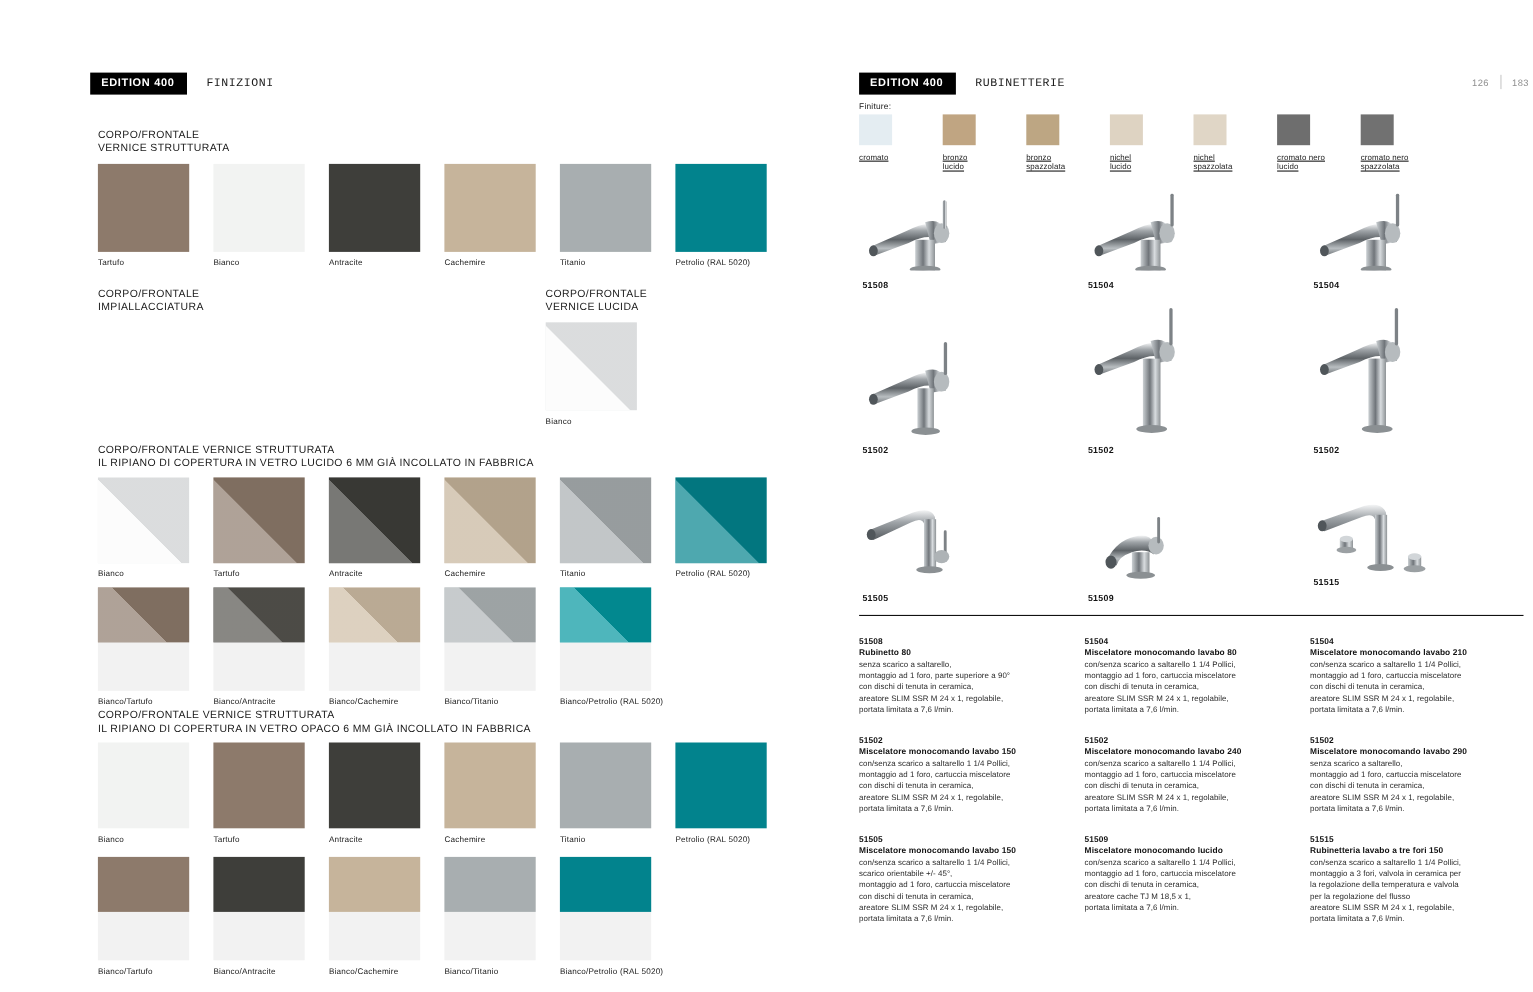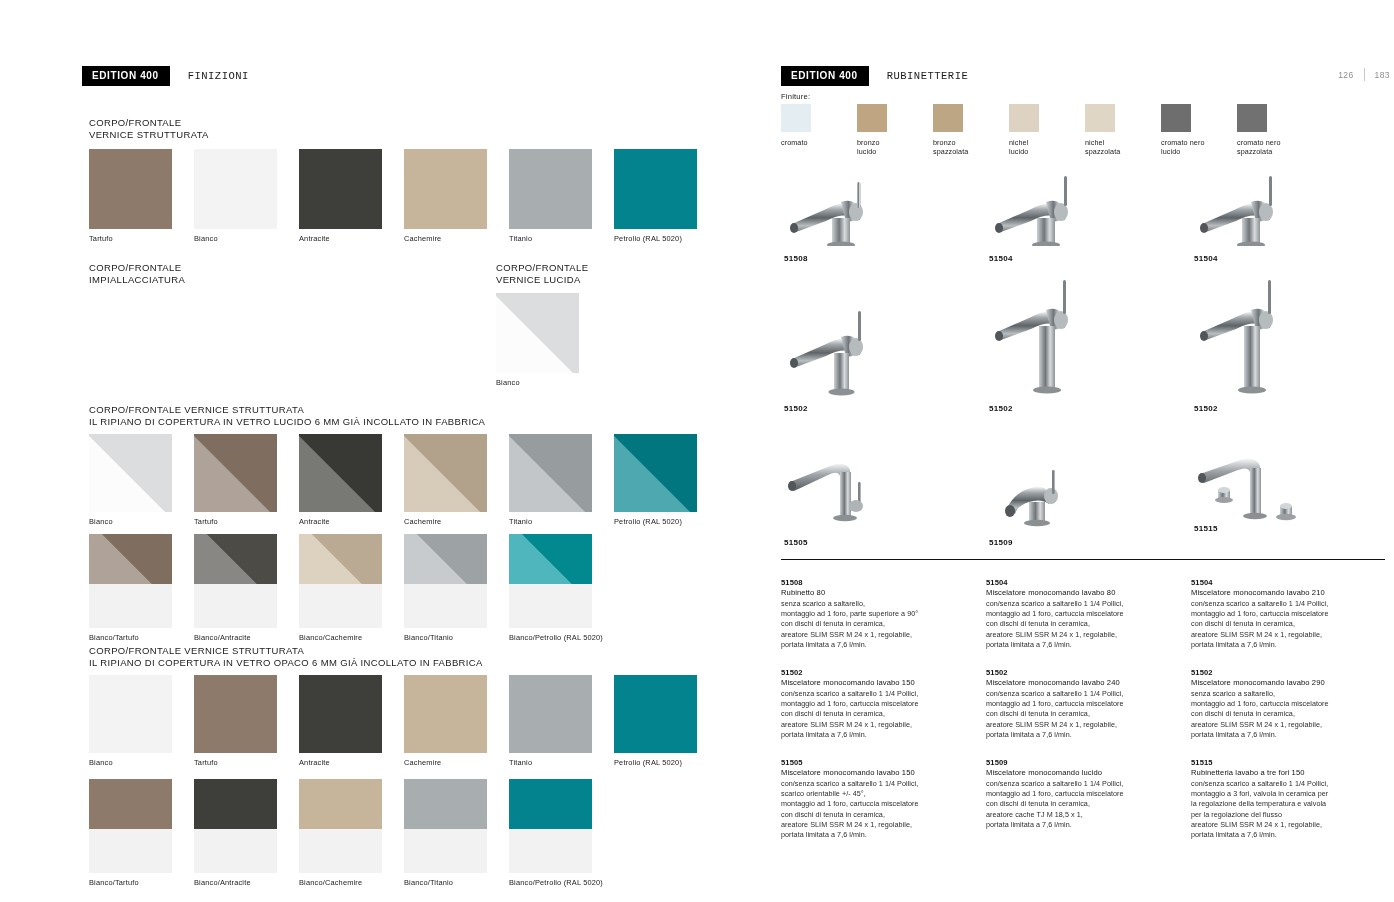--- a/index.html
+++ b/index.html
@@ -69,21 +69,21 @@
   .fin-title{position:absolute;font-size:7.6px;color:#1a1a1a;letter-spacing:.2px;}
 
   .prod{position:absolute;}
   .prod-img{position:relative;}
   .prod-code{font-size:8px;font-weight:bold;letter-spacing:.3px;color:#111;}
 
   .rule{position:absolute;height:1px;background:#111;}
 
   .spec{position:absolute;width:196px;}
   .spec-code{font-size:7.6px;font-weight:bold;color:#111;letter-spacing:.1px;}
-  .spec-name{font-size:7.6px;font-weight:normal;color:#111;margin-top:1px;letter-spacing:.1px;}
+  .spec-name{font-size:7.6px;font-weight:bold;color:#111;margin-top:1px;letter-spacing:.1px;}
   .spec-body{font-size:7.2px;line-height:10.2px;color:#2b2b2b;margin-top:2px;
              white-space:pre-line;letter-spacing:.05px;}
 </style>
 </head>
 <body>
 
 <div class="page page-left">
 
   <div class="hdr" style="left:46px;top:50px;">
     <span class="hdr-badge">EDITION 400</span>
@@ -294,21 +294,21 @@
   </div>
 
   <div class="pagenums">
     <span>126</span>
     <span class="bar"></span>
     <span>183</span>
   </div>
 
   <div class="fin-title" style="left:45px;top:76px;">Finiture:</div>
 
-  <div class="fin-row" style="left:45px;top:88px;">
+  <div class="fin-row" style="left:45px;top:88px;text-decoration:underline;">
     <div class="fin-cell">
       <div class="fin-box" style="background:#e4edf2;"></div>
       <div class="fin-lab">cromato</div>
     </div>
     <div class="fin-cell">
       <div class="fin-box" style="background:#c0a582;"></div>
       <div class="fin-lab">bronzo
 lucido</div>
     </div>
     <div class="fin-cell">

